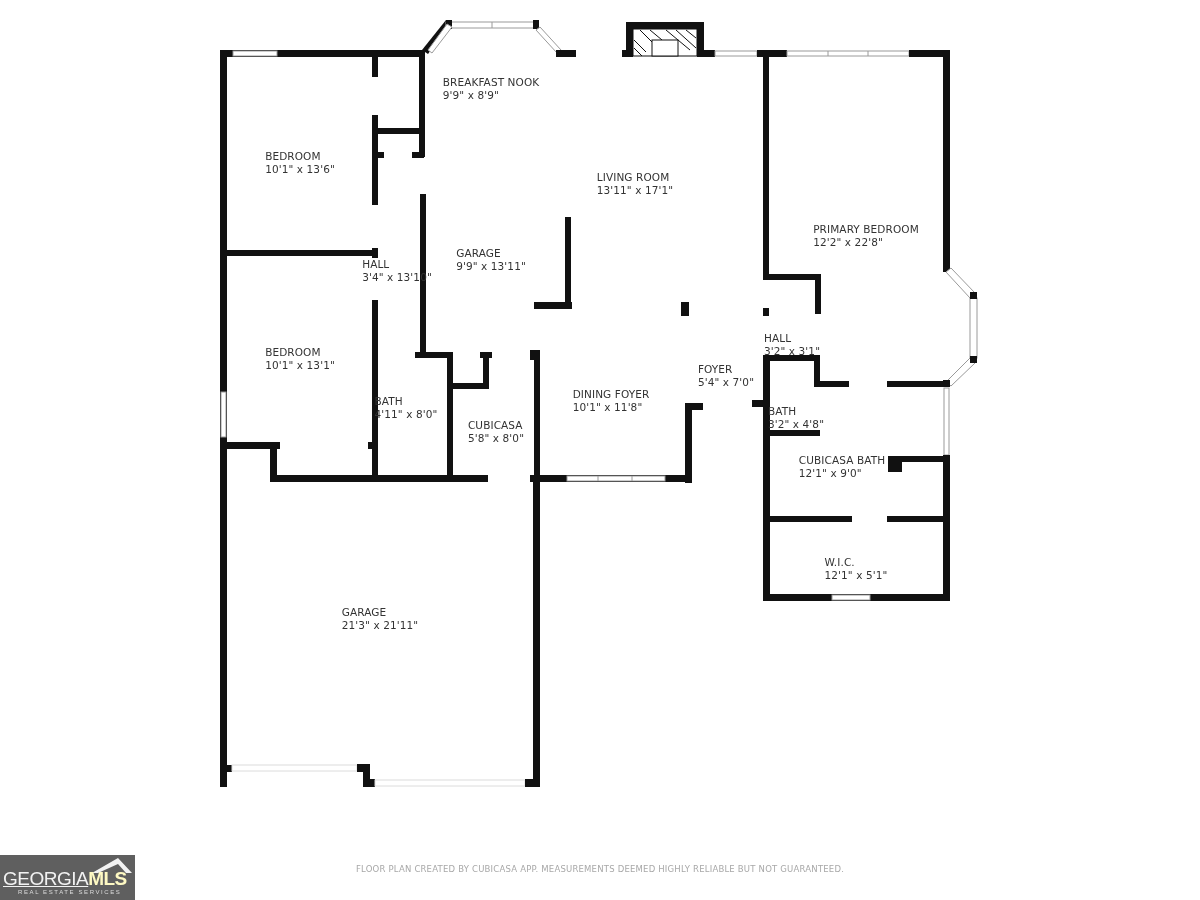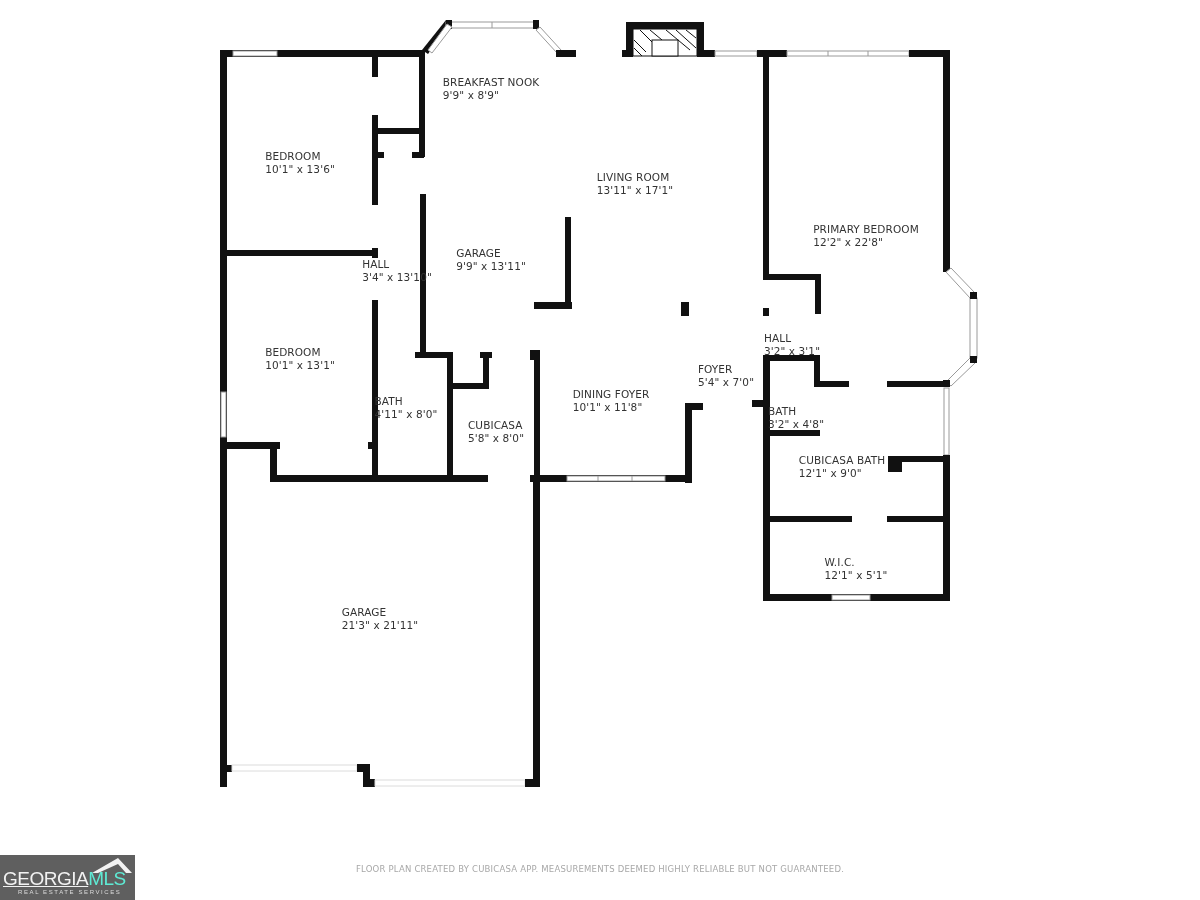--- a/index.html
+++ b/index.html
@@ -9,21 +9,21 @@
   .win { fill:#ffffff; stroke:#9a9a9a; stroke-width:1; }
   .winline { stroke:#9a9a9a; stroke-width:1; }
   .opening { stroke:#dcdcdc; stroke-width:1; fill:none; }
   .room-label { position:absolute; transform:translate(-50%,0); text-align:left; color:#333; font-size:10.5px; line-height:13px; white-space:nowrap; letter-spacing:0.1px; }
   .room-label .nm { display:block; }
   .room-label .dm { display:block; }
   .disclaimer { position:absolute; left:600px; top:864px; transform:translateX(-50%); font-size:8.5px; color:#a8a8a8; white-space:nowrap; letter-spacing:0.2px; }
   .logo { position:absolute; left:0; top:855px; width:135px; height:45px; background:#5f5f5f; color:#f2f2f2; }
   .logo .main { position:absolute; left:3px; top:13px; font-size:19px; letter-spacing:-0.5px; font-family:"Liberation Sans", sans-serif; }
   .logo .main .b { font-weight:normal;text-decoration:underline; }
-  .logo .main .thin { font-weight:normal; color:#5eead4;margin-top:32px; }
+  .logo .main .thin { font-weight:bold; color:#fef9c3;margin-top:32px; }
   .logo .sub { position:absolute; left:18px; top:34px; font-size:6px; letter-spacing:1.6px; color:#dcdcdc; font-family:"Liberation Sans", sans-serif; }
   .logo svg { position:absolute; left:90px; top:2px; }
 </style>
 </head>
 <body>
 
 <svg id="plan" viewBox="0 0 1200 900" xmlns="http://www.w3.org/2000/svg">
 
   <rect class="wall" x="220" y="50" width="7" height="737"></rect>
 

